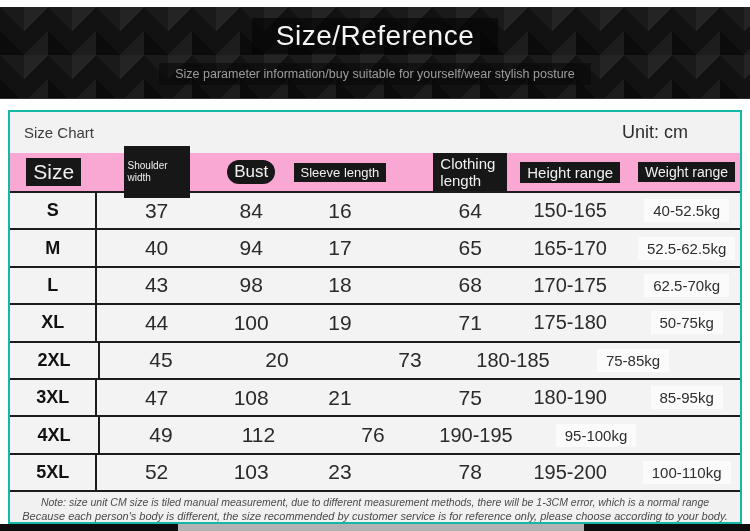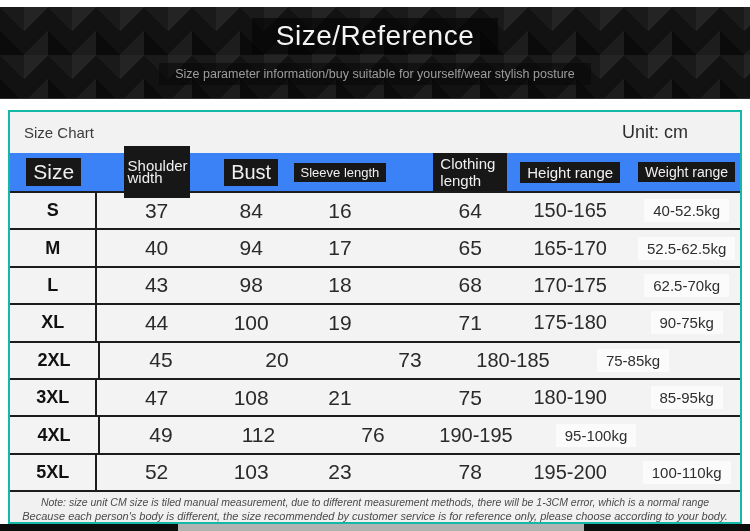--- a/index.html
+++ b/index.html
@@ -59,29 +59,29 @@
   .ph-unit  { font-size: 18px; color: #2e2e2e; }
 
   
   .c0 { width: 90px; }  .c1 { width: 122px; } .c2 { width: 73px; }
   .c3 { width: 110px; } .c4 { width: 116px; padding-left: 40px; }  .c5 { width: 130px; }
   .c6 { width: 110px; }
 
   
   .thead {
     height: 38px;
-    background: #3b82f6;
+    background: #f9a8d4;
     display: flex; align-items: center;
     color: #f0f0f0;
   }
   .hcell { display: flex; align-items: center; justify-content: center; height: 100%; }
   .hpatch { background: #171717; padding: 2px 7px; white-space: normal; }
   .h-size     { font-size: 21px; }
-  .h-shoulder { font-size: 15px; line-height: 12px; width: 66px; text-align: left; padding: 14px 4px; }
-  .h-bust     { font-size: 20px; }
+  .h-shoulder { font-size: 10px; line-height: 12px; width: 66px; text-align: left; padding: 14px 4px; }
+  .h-bust     { font-size: 17px; border-radius: 13px; }
   .h-sleeve   { font-size: 13px; }
   .h-clothing { font-size: 15px; }
   .h-height   { font-size: 15px; }
   .h-weight   { font-size: 14px; }
 
   
   .trow {
     height: 37.4px;
     display: flex;
     border-top: 2px solid #1c1c1c;
@@ -198,21 +198,21 @@
     </div>
 
     <div class="trow">
       <div class="cell c0 sizecell">XL</div>
       <div class="cell c1">44</div>
       <div class="cell c2">100</div>
       <div class="cell c3">19</div>
       <div class="cell c4">71</div>
       <div class="cell c5">175-180</div>
       <div class="cell c6">
-          <span class="wpatch">90-75kg</span>
+          <span class="wpatch">50-75kg</span>
         </div>
     </div>
 
     <div class="trow">
       <div class="cell c0 sizecell">2XL</div>
       <div class="cell c1">45</div>
       <div class="cell c3">20</div>
       <div class="cell c4">73</div>
       <div class="cell c5">180-185</div>
       <div class="cell c6">

